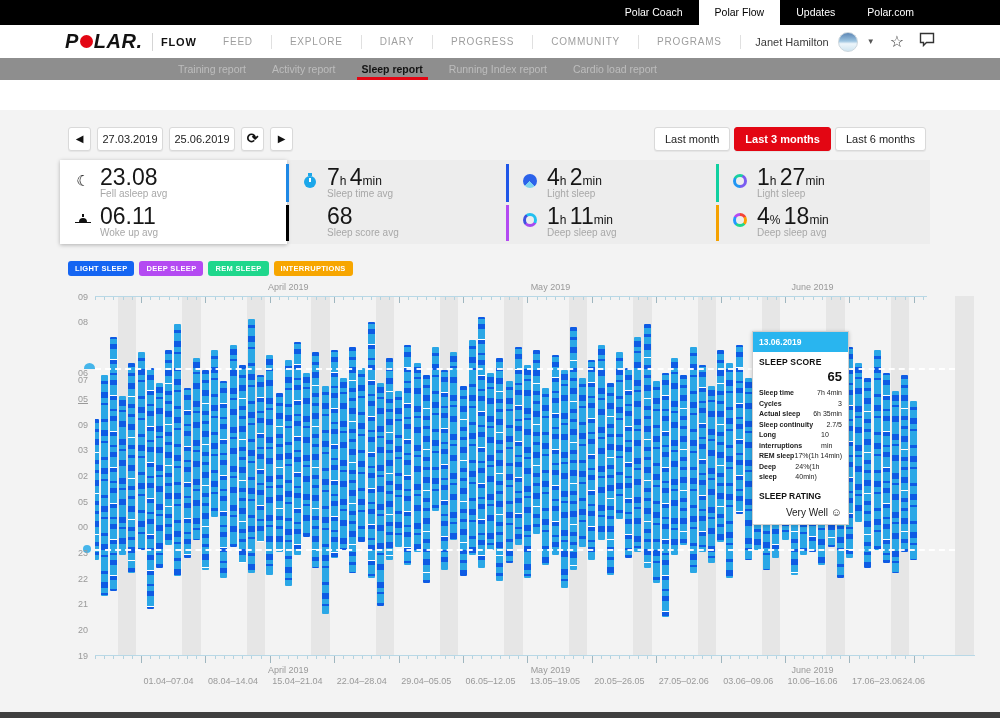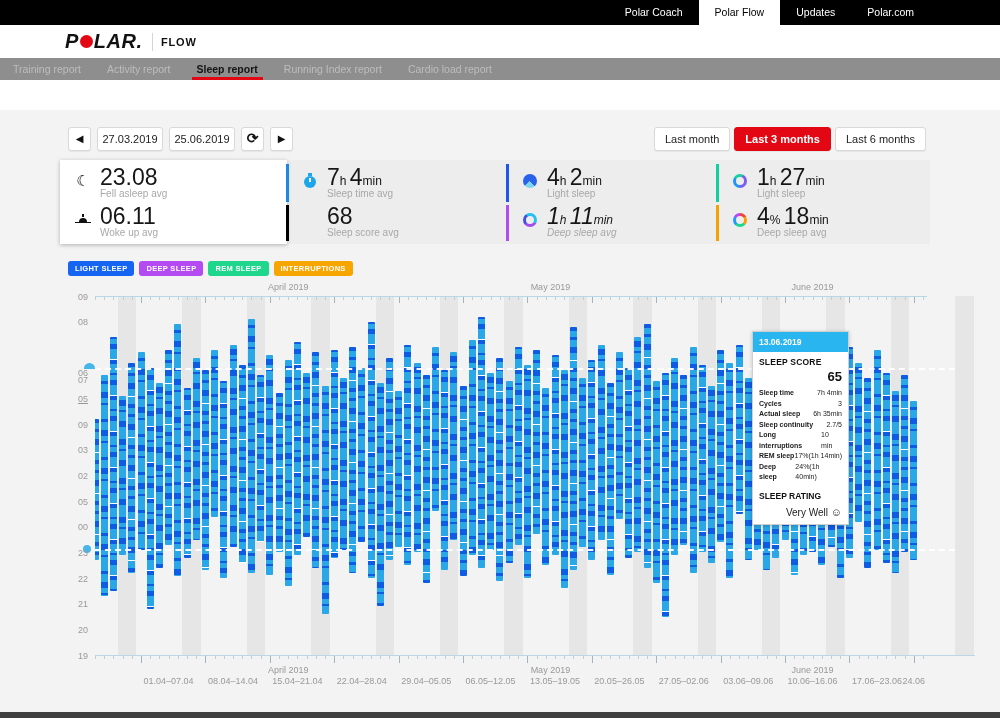--- a/index.html
+++ b/index.html
@@ -22,21 +22,21 @@
   .nav-links { position:absolute; left:205px; top:0; height:33px; display:flex; align-items:center; }
   .nav-link { font-size:10px; color:#9e9e9e; letter-spacing:.8px; padding:0 18px; border-right:1px solid #e0e0e0; line-height:14px; cursor:pointer; }
   .nav-user { position:absolute; right:65px; top:0; height:33px; display:flex; align-items:center; gap:9px; }
   .user-name { font-size:11px; color:#3a3a3a; cursor:pointer; }
   .avatar { width:20px; height:20px; border-radius:50%; background:linear-gradient(180deg,#5c86b5 0%,#9cc4e0 45%,#eef6fb 60%,#cfe4f0 100%); border:1px solid #cdd7dd; cursor:pointer; }
   .caret { font-size:8px; color:#555; cursor:pointer; }
   .star { font-size:16px; color:#333; margin-left:6px; cursor:pointer; }
   .chat { margin-left:6px; cursor:pointer; }
 
   
-  .subnav { position:absolute; left:0; top:58px; width:1000px; height:22px; background:#8e8e8e; display:flex; align-items:center; }
+  .subnav { position:absolute; left:0; top:58px; width:1000px; height:22px; background:#8e8e8e; display:flex; align-items:center; padding-left:165px; }
   .subtab { position:relative; font-size:10.5px; color:#bdbdbd; padding:0 13px; height:22px; line-height:22px; cursor:pointer; }
   .subtab.active { color:#141414; font-weight:700; }
   .subtab.active::after { content:''; position:absolute; left:8px; right:8px; bottom:0; height:3px; background:#e30613; }
 
   .white-band { position:absolute; left:0; top:80px; width:1000px; height:30px; background:#fff; }
   .panel { position:absolute; left:0; top:110px; width:1000px; height:602px; background:#f3f3f3; }
   .bottom-strip { position:absolute; left:0; top:712px; width:1000px; height:6px; background:#3f3f3f; }
 
   
   .ctrl-btn, .date-box, .range-btn { background:#fff; border:1px solid #d9d9d9; border-radius:3px; height:24px; box-shadow:0 1px 1px rgba(0,0,0,.06); cursor:pointer; }
@@ -123,20 +123,39 @@
 
 <div class="nav">
   <div class="logo">
       <span>P</span>
       <span class="o-dot"></span>
       <span>LAR</span>
       <span class="period">.</span>
     </div>
   <div class="nav-divider"></div>
   <div class="app-label">FLOW</div>
+  <div class="nav-links">
+      <div class="nav-link">FEED</div>
+      <div class="nav-link">EXPLORE</div>
+      <div class="nav-link">DIARY</div>
+      <div class="nav-link">PROGRESS</div>
+      <div class="nav-link">COMMUNITY</div>
+      <div class="nav-link">PROGRAMS</div>
+    </div>
+  <div class="nav-user">
+    <span class="user-name">Janet Hamilton</span>
+    <span class="avatar"></span>
+    <span class="caret">▼</span>
+    <span class="star">☆</span>
+    <span class="chat">
+      <svg width="16" height="15" viewBox="0 0 16 15">
+          <path d="M1.5 1.5 h13 v9 h-7 l-3 3 v-3 h-3 z" fill="none" stroke="#333" stroke-width="1.4"></path>
+        </svg>
+    </span>
+  </div>
 </div>
 
 <div class="subnav">
     <div class="subtab">Training report</div>
     <div class="subtab">Activity report</div>
     <div class="subtab active">Sleep report</div>
     <div class="subtab">Running Index report</div>
     <div class="subtab">Cardio load report</div>
   </div>
 <div class="white-band"></div>
@@ -193,21 +212,21 @@
     <div class="sep" style="left: 446px; top: 4px; height: 38px; background: rgb(30, 86, 232); z-index: 3;"></div>
     <div class="sep" style="left: 446px; top: 45px; height: 36px; background: rgb(180, 74, 242); z-index: 3;"></div>
     <div class="card gray" style="width: 210px;">
       <div class="stat-row" style="top: 8px;">
         <div class="stat-ic">
           <div class="pie pie-light"></div>
         </div>
         <div class="stat-val"><span class="v-big">4</span><span class="v-small">h </span><span class="v-big">2</span><span class="v-small">min</span></div>
         <div class="stat-lbl">Light sleep</div>
       </div>
-      <div class="stat-row" style="top: 47px; font-style: italic;">
+      <div class="stat-row" style="top: 47px;">
         <div class="stat-ic">
           <div class="pie pie-deep ringed"></div>
         </div>
         <div class="stat-val"><span class="v-big">1</span><span class="v-small">h </span><span class="v-big">11</span><span class="v-small">min</span></div>
         <div class="stat-lbl">Deep sleep avg</div>
       </div>
     </div>
     <div class="sep" style="left: 656px; top: 4px; height: 38px; background: rgb(16, 208, 160); z-index: 3;"></div>
     <div class="sep" style="left: 656px; top: 45px; height: 36px; background: rgb(245, 161, 0); z-index: 3;"></div>
     <div class="card gray" style="width: 213px;">

